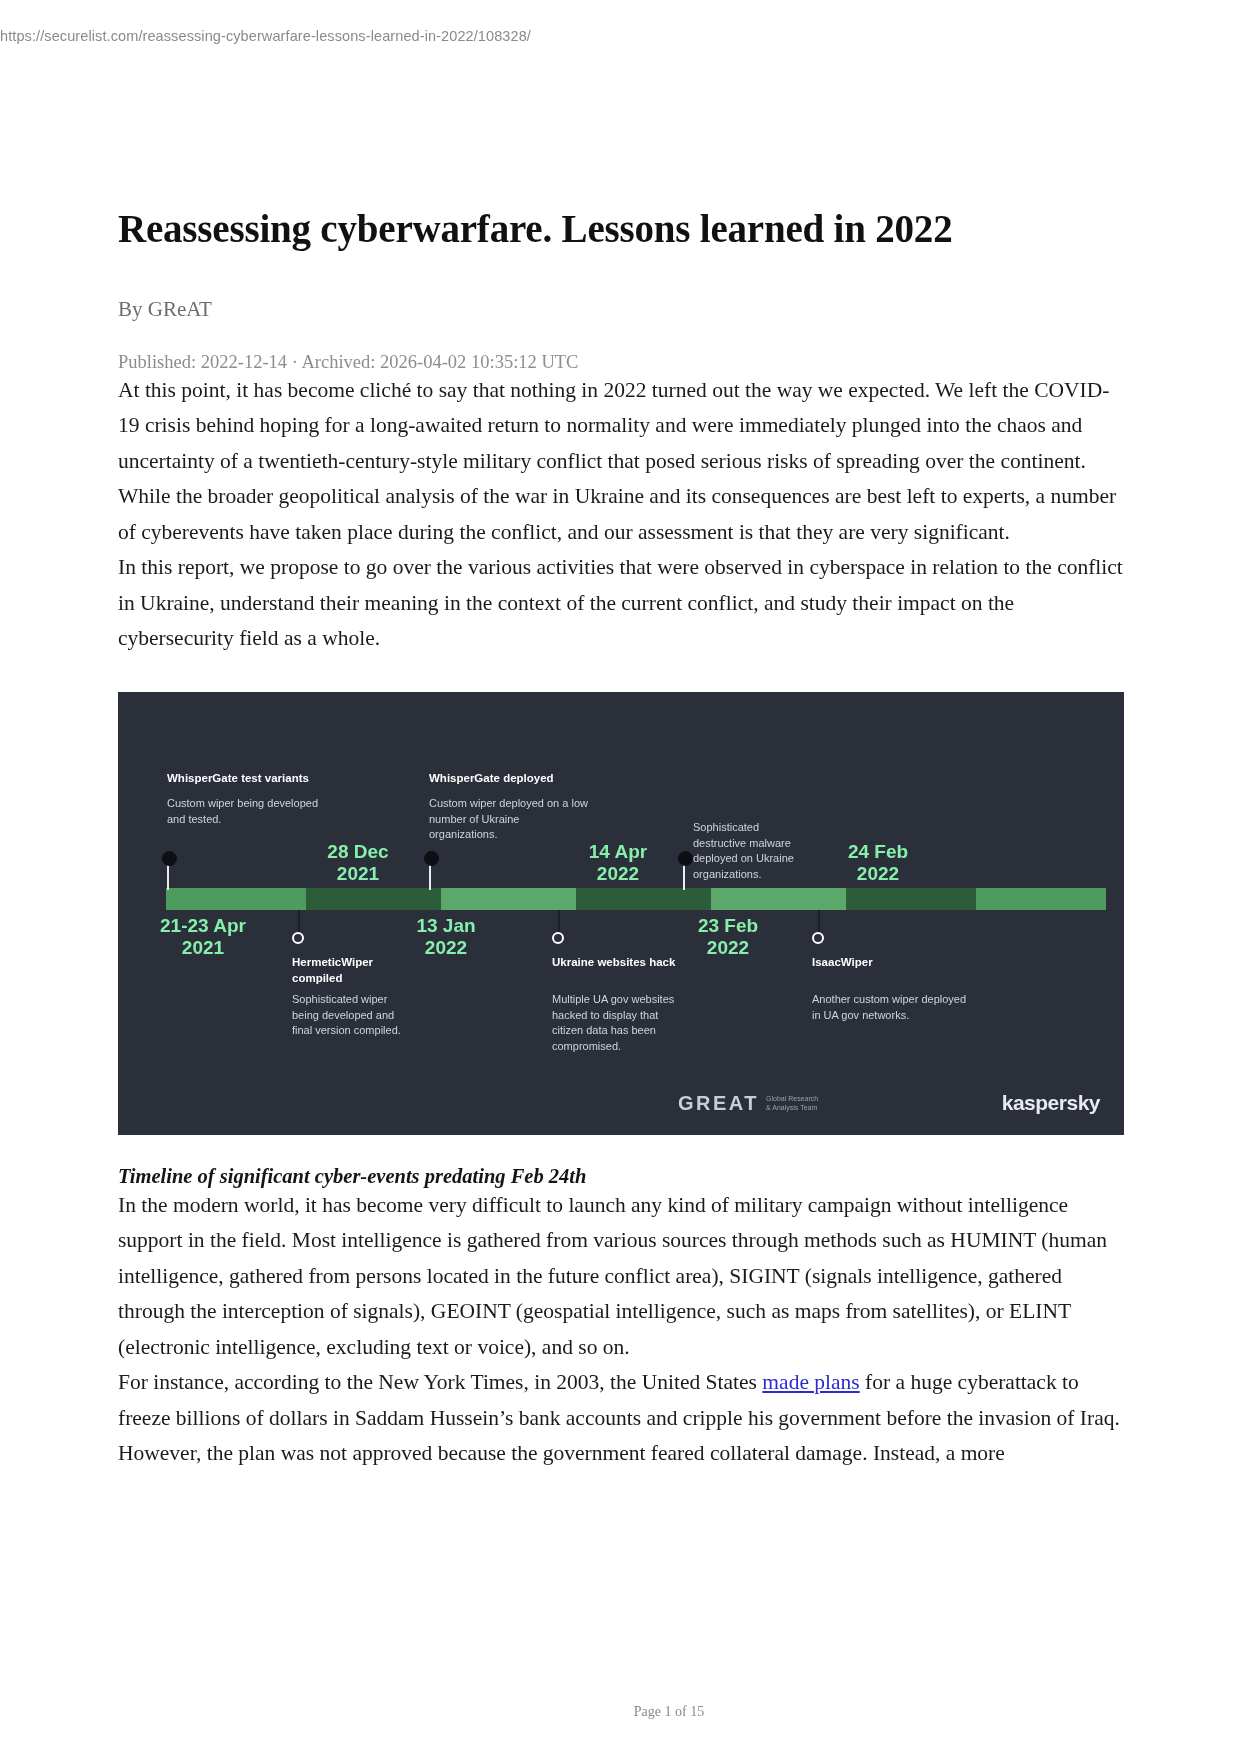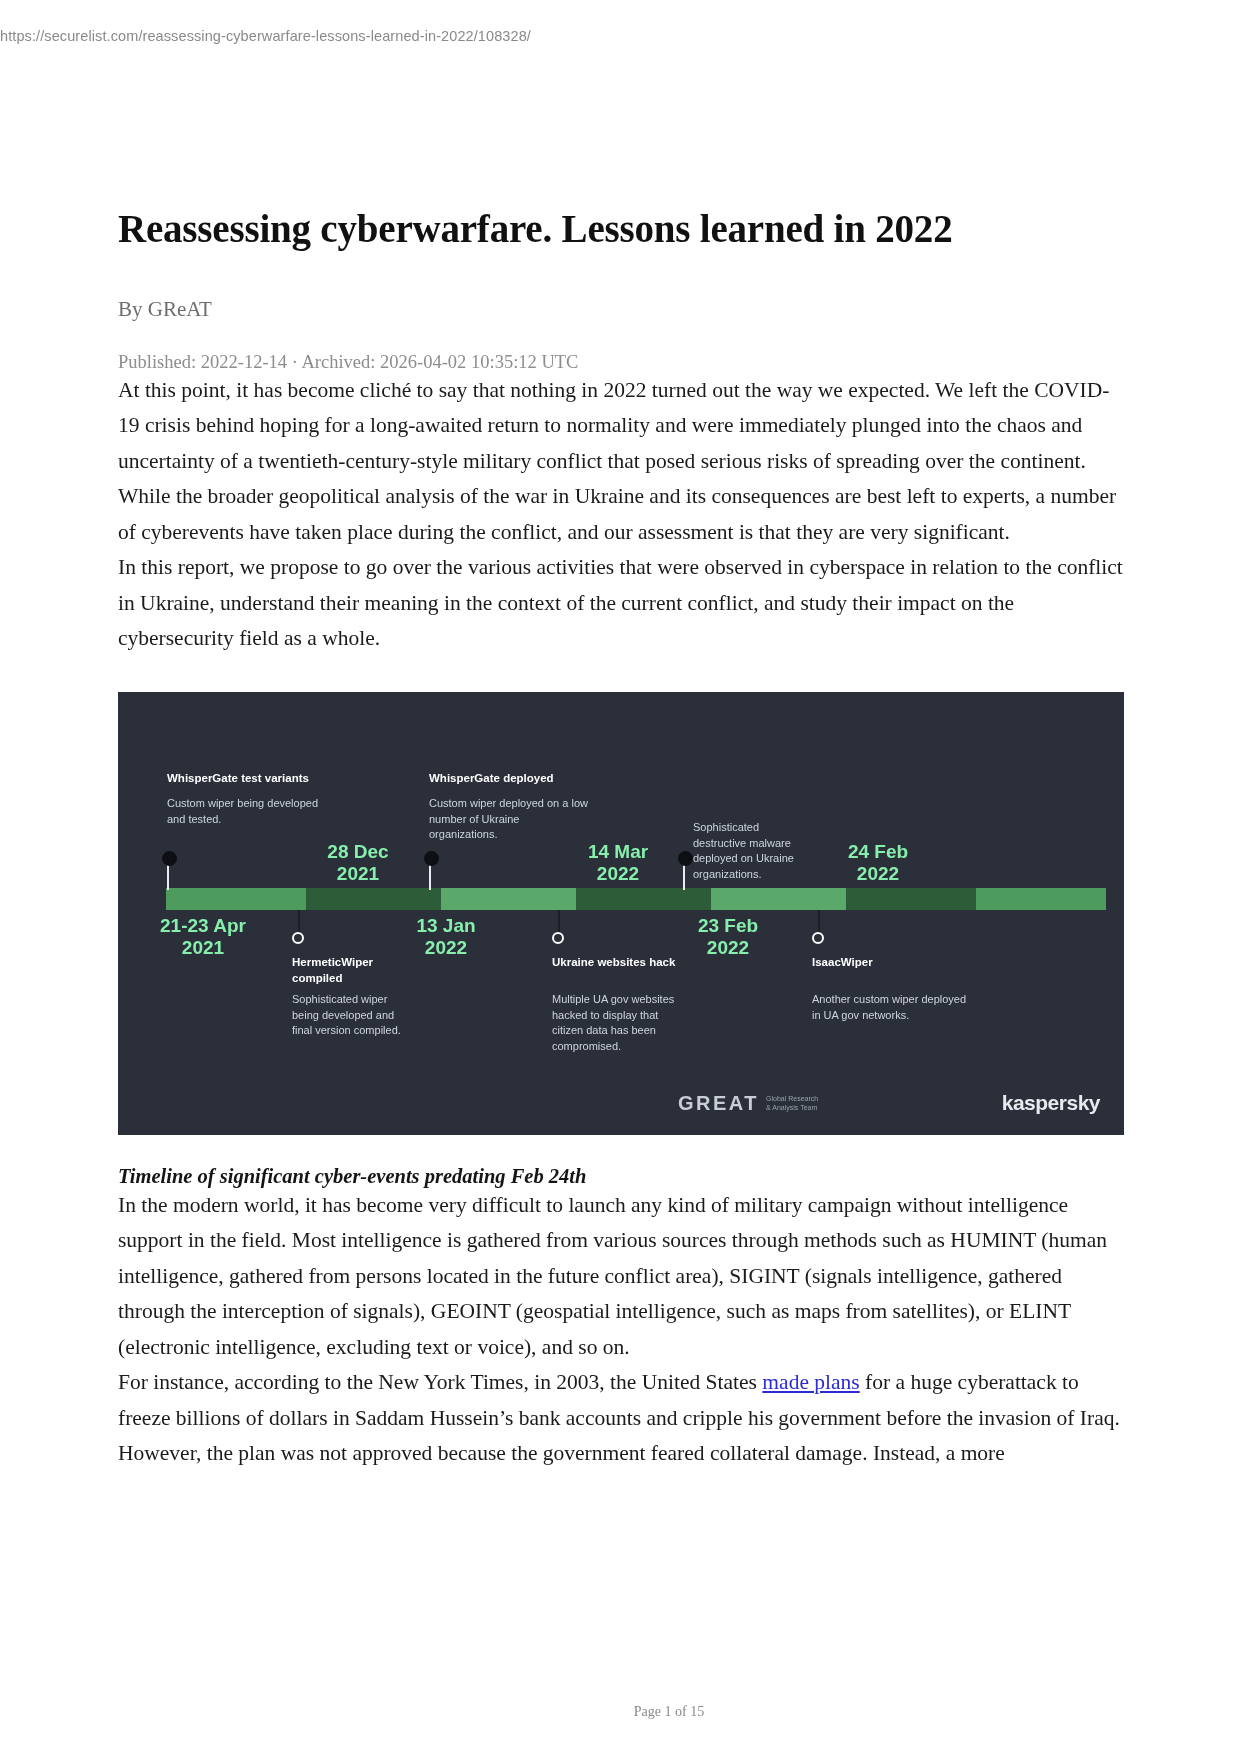--- a/index.html
+++ b/index.html
@@ -238,21 +238,21 @@
 and tested.</div>
           <div class="ig-date ctr" style="left:180px; top:148px; width:120px;">28 Dec</div>
           <div class="ig-date ctr" style="left:180px; top:170px; width:120px;">2021</div>
           <div class="tick" style="left:49px; top:165px; height:33px;"></div>
           <div class="dot-filled" style="left:44px; top:159px;"></div>
 
           <div class="ig-head" style="left:311px; top:78px; width:230px;">WhisperGate deployed</div>
           <div class="ig-desc" style="left:311px; top:104px; width:205px; white-space:pre-line;">Custom wiper deployed on a low
 number of Ukraine
 organizations.</div>
-          <div class="ig-date ctr" style="left:440px; top:148px; width:120px;">14 Mar</div>
+          <div class="ig-date ctr" style="left:440px; top:148px; width:120px;">14 Apr</div>
           <div class="ig-date ctr" style="left:440px; top:170px; width:120px;">2022</div>
           <div class="tick" style="left:311px; top:165px; height:33px;"></div>
           <div class="dot-filled" style="left:306px; top:159px;"></div>
 
           <div class="ig-desc" style="left:575px; top:128px; width:165px; white-space:pre-line;">Sophisticated
 destructive malware
 deployed on Ukraine
 organizations.</div>
           <div class="ig-date ctr" style="left:700px; top:148px; width:120px;">24 Feb</div>
           <div class="ig-date ctr" style="left:700px; top:170px; width:120px;">2022</div>

